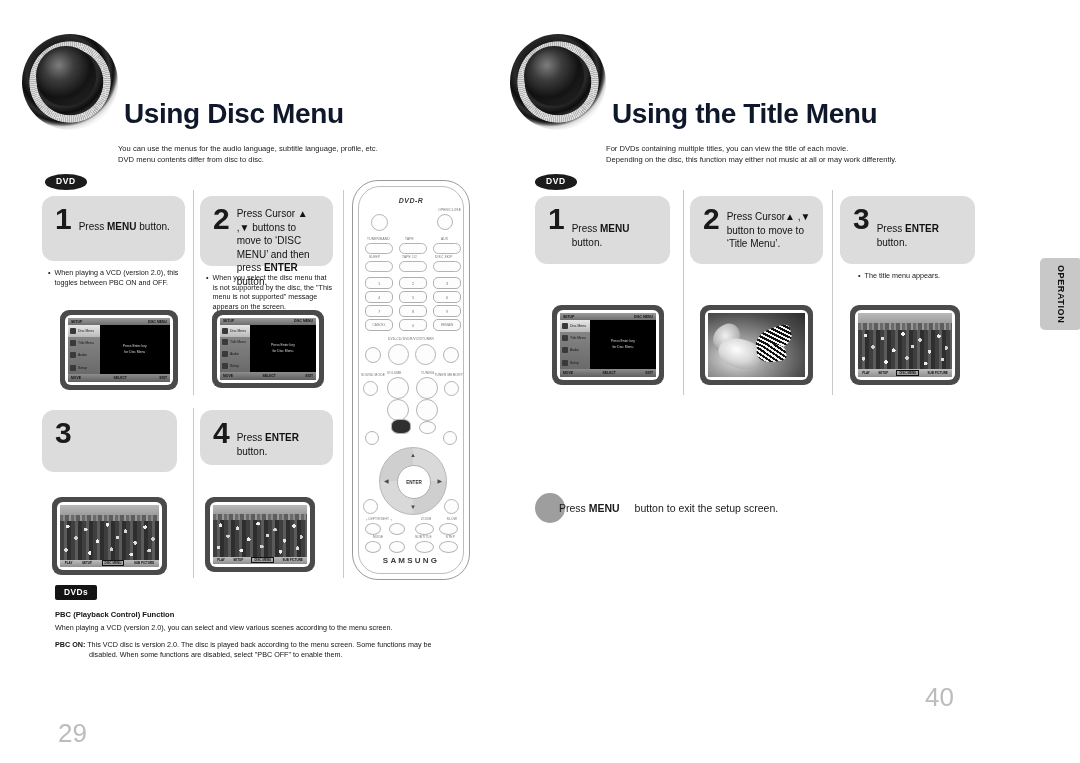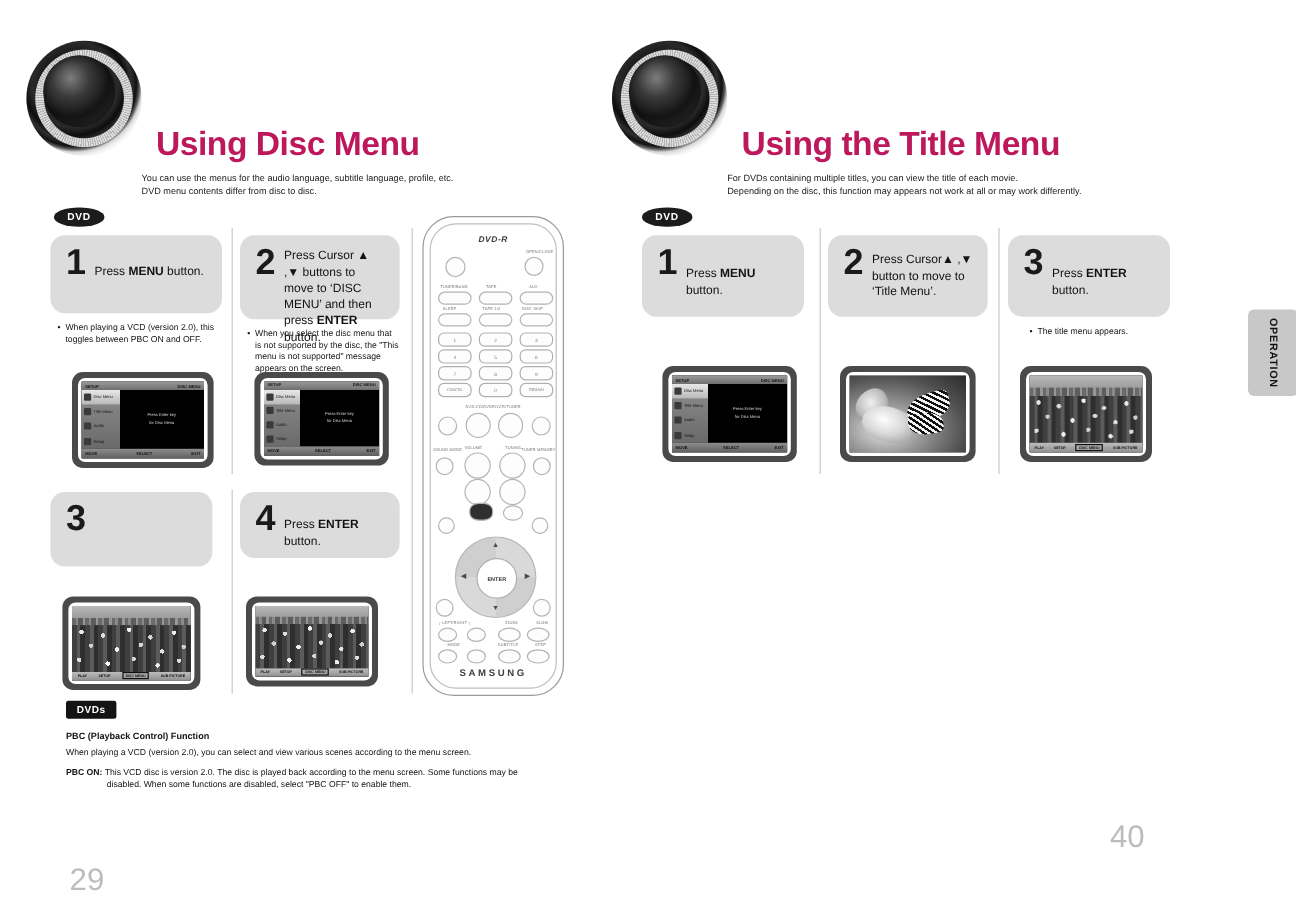--- a/index.html
+++ b/index.html
@@ -30,22 +30,22 @@
     -webkit-mask:radial-gradient(circle, transparent 0 40%, #000 41% 49%, transparent 50%);
             mask:radial-gradient(circle, transparent 0 40%, #000 41% 49%, transparent 50%);
     opacity:.85;
   }
   .hdr .speaker:after{
     content:"";position:absolute;left:14px;top:12px;width:60px;height:60px;border-radius:50%;
     background:radial-gradient(circle at 38% 32%, #7d7d7d 0%, #3b3b3b 28%, #141414 58%, #262626 78%, #0a0a0a 100%);
     box-shadow:0 0 6px 2px rgba(0,0,0,.35) inset;
   }
   .hdr h1{
-    position:absolute;margin:12px;font-size:28px;font-weight:bold;letter-spacing:-0.4px;
-    color:#be185d;white-space:nowrap;
+    position:absolute;margin:6px;font-size:28px;font-weight:bold;letter-spacing:-0.4px;
+    color:#0f172a;white-space:nowrap;
   }
   .hdr .sub{position:absolute;font-size:7.6px;line-height:10.5px;color:#1b1b1b;white-space:nowrap;}
 
   
   .disc-badge{
     display:inline-block;background:#1c1c1c;color:#fff;border-radius:50%/50%;
     font-size:8.5px;font-weight:bold;letter-spacing:.6px;
     padding:3px 11px 4px;line-height:1;
   }
 
@@ -457,21 +457,21 @@
 
     <div class="pgnum" style="left:58px;top:682px;margin-top:36px;">29</div>
   </div>
 
   <div class="half right">
 
     <div class="hdr" style="left:10px;top:34px;width:560px;height:110px;">
       <div class="speaker"></div>
       <h1 style="left:96px;top:58px;">Using the Title Menu</h1>
       <div class="sub" style="left:96px;top:110px;">For DVDs containing multiple titles, you can view the title of each movie.</div>
-      <div class="sub" style="left:96px;top:121px;">Depending on the disc, this function may appears not work at all or may work differently.</div>
+      <div class="sub" style="left:96px;top:121px;">Depending on the disc, this function may either not music at all or may work differently.</div>
     </div>
 
     <div style="position:absolute;left:35px;top:170px;">
       <span class="disc-badge">DVD</span>
     </div>
 
     <div class="vsep" style="left:183px;top:190px;height:205px;"></div>
     <div class="vsep" style="left:332px;top:190px;height:205px;"></div>
 
     <div class="step" style="left:35px;top:196px;width:135px;">
@@ -564,20 +564,24 @@
               <span>PLAY</span>
               <span>SETUP</span>
               <span class="hl">DISC MENU</span>
               <span>SUB PICTURE</span>
             </div>
           </div>
         </div>
       </div>
     </div>
 
+    <div class="exit" style="left:35px;top:493px;width:420px;height:30px;">
+      <div class="blob"></div>
+      <span><span>Press </span><b>MENU</b><span> button to exit the setup screen.</span></span>
+    </div>
 
     <div class="optab" style="right:-2px;top:258px;width:42px;height:72px;">
       <span>OPERATION</span>
     </div>
 
     <div class="pgnum" style="left:425px;top:682px;">40</div>
   </div>
 
 </div>
 

